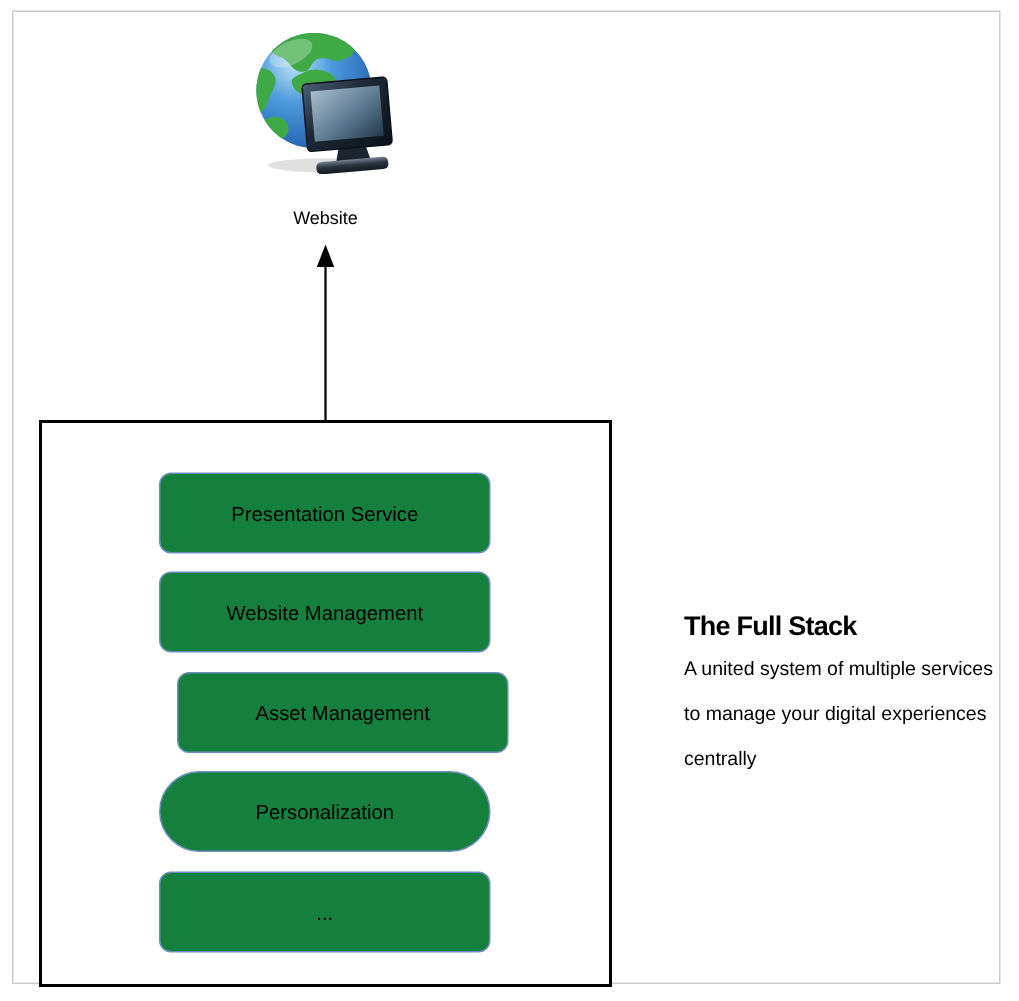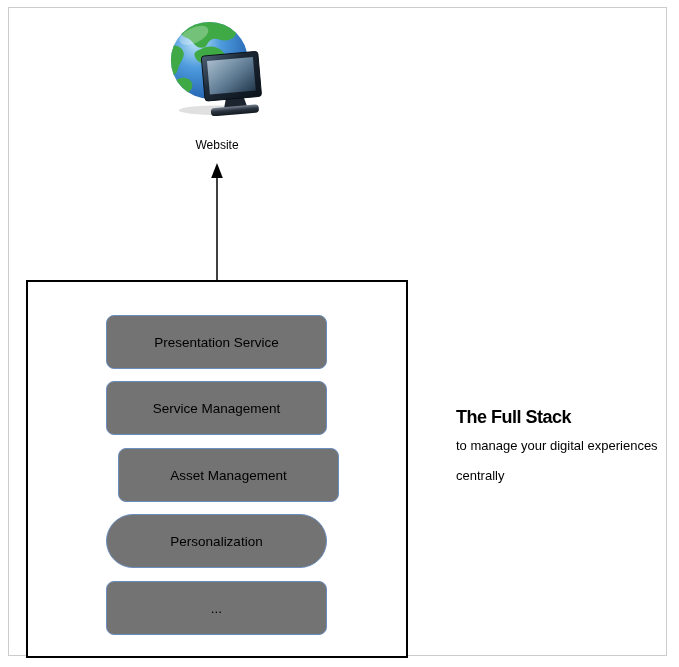--- a/index.html
+++ b/index.html
@@ -54,21 +54,21 @@
     height: 378px;
     border: 2px solid #000000;
     box-sizing: border-box;
     background: #ffffff;
   }
   .service-box {
     position: absolute;
     left: 78px;
     width: 221px;
     height: 54px;
-    background: #737373;
+    background: #15803d;
     border: 1px solid #6c8ebf;
     border-radius: 8px;
     box-sizing: border-box;
     display: flex;
     align-items: center;
     justify-content: center;
     font-size: 13.5px;
     color: #000000;
     text-align: center;
   }
@@ -162,32 +162,33 @@
       <line x1="9" y1="121" x2="9" y2="15" stroke="#000000" stroke-width="1.5"></line>
       <polygon points="9,2 3.2,17 14.8,17" fill="#000000"></polygon>
     </svg>
   </div>
 
   <div class="stack-container">
     <div class="service-box">
       <span>Presentation Service</span>
     </div>
     <div class="service-box">
-      <span>Service Management</span>
+      <span>Website Management</span>
     </div>
     <div class="service-box">
       <span>Asset Management</span>
     </div>
     <div class="service-box">
       <span>Personalization</span>
     </div>
     <div class="service-box">
       <span>...</span>
     </div>
   </div>
 
   <div class="info-title">The Full Stack</div>
   <div class="info-desc">
+    <div class="desc-line">A united system of multiple services</div>
     <div class="desc-line">to manage your digital experiences</div>
     <div class="desc-line">centrally</div>
   </div>
 
 </div>
 
 </body></html>

